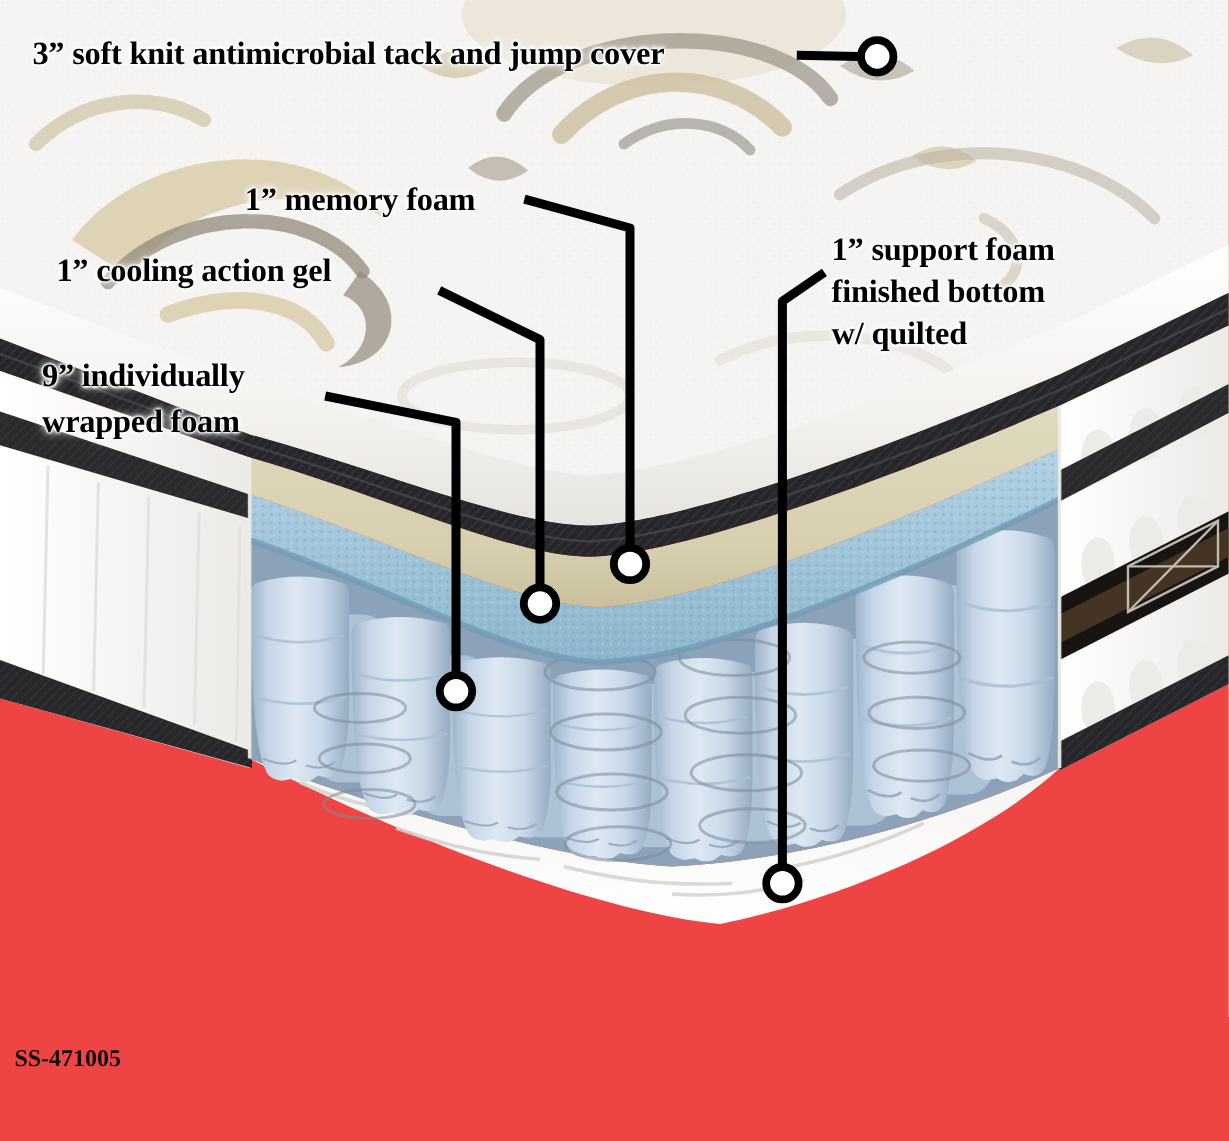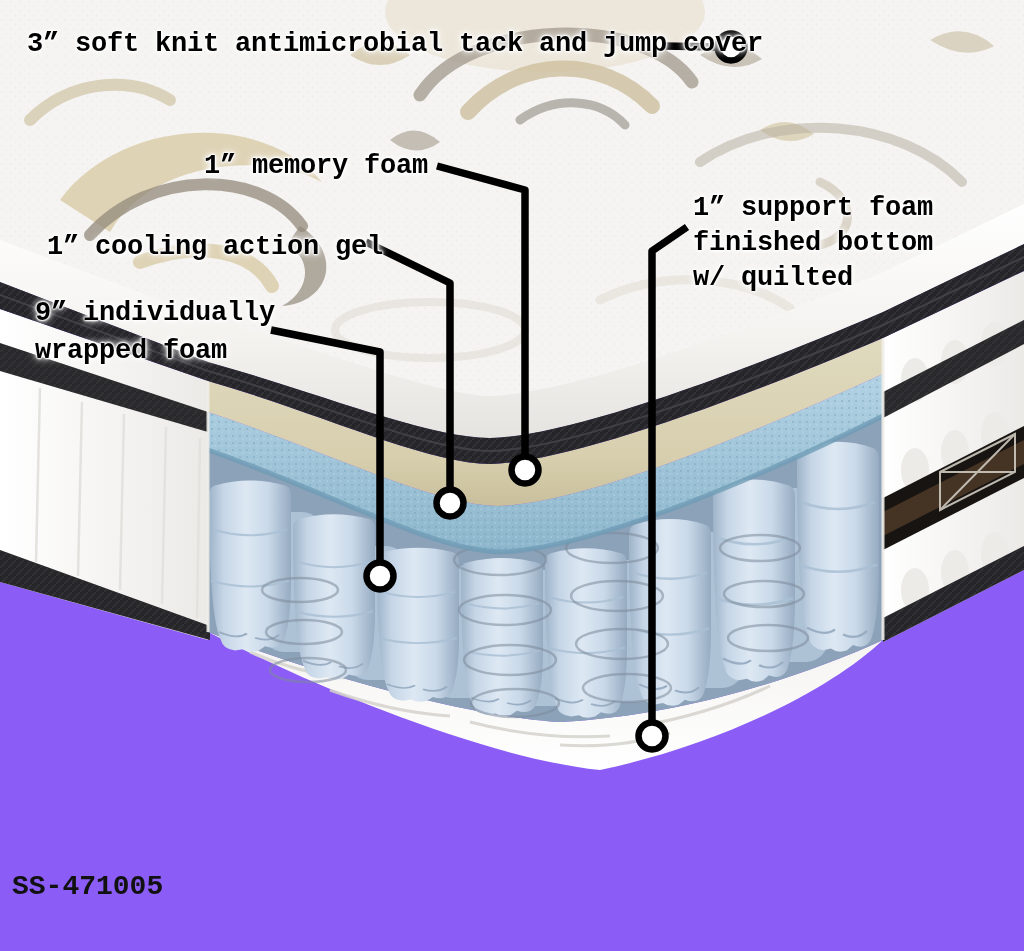--- a/index.html
+++ b/index.html
@@ -1,32 +1,32 @@
 <!DOCTYPE html>
 <html><head>
 <meta charset="utf-8">
 <style>
   html,body{margin:0;padding:0;background:#ffffff;}
   .stage{
-    position:relative;width:1024px;height:951px;overflow:hidden;background:#8b5cf6;
-    font-family:Liberation Mono, monospace;
+    position:relative;width:1024px;height:951px;overflow:hidden;background:#ef4444;
+    font-family:Liberation Serif, serif;
   }
   .stage svg{position:absolute;left:0;top:0;}
   .callout-label{
     position:absolute;color:#000;font-weight:bold;font-size:27px;line-height:35px;
     letter-spacing:-0.2px;white-space:nowrap;
     text-shadow:0 1px 2px #fff,0 -1px 2px #fff,1px 0 2px #fff,-1px 0 2px #fff,0 0 6px #fff,0 0 10px #fff;
   }
   .lbl-cover{left:27px;top:27px;}
   .lbl-memory{left:204px;top:149px;text-align:right;}
-  .lbl-cooling{left:47px;top:230px;}
+  .lbl-cooling{left:47px;top:208px;}
   .lbl-coils{left:35px;top:294px;line-height:38px;}
   .lbl-support{left:693px;top:191px;line-height:35px;}
   .product-code{
-    position:absolute;left:12px;top:871px;color:#111;font-weight:bold;font-size:28px;
+    position:absolute;left:12px;top:871px;color:#111;font-weight:bold;font-size:20px;
     letter-spacing:0px;
   }
   .lbl-line{display:block;}
 </style>
 </head>
 <body>
 
 <div class="stage">
 
 <svg width="1024" height="951" viewBox="0 0 1024 951">

